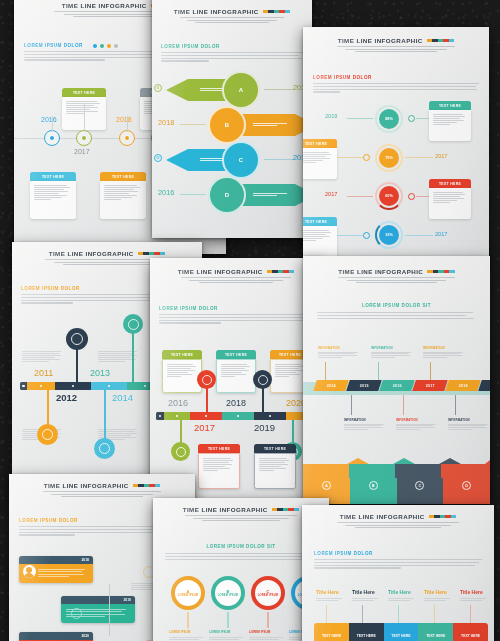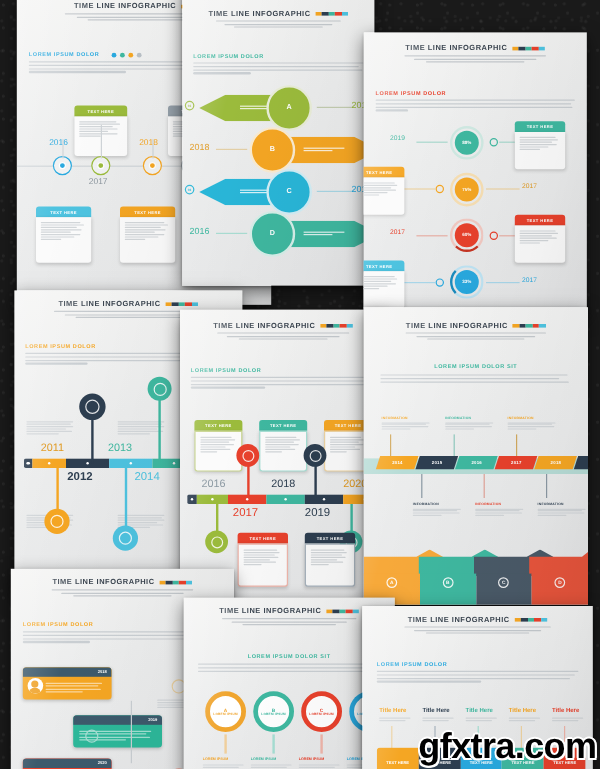--- a/index.html
+++ b/index.html
@@ -1041,14 +1041,13 @@
 
     <div class="ti-bar" style="left:12px;top:118px;width:174px;">
       <div style="flex:1;background:#f5a623">TEXT HERE</div>
       <div style="flex:1;background:#2d3e50">TEXT HERE</div>
       <div style="flex:1;background:#29a9df">TEXT HERE</div>
       <div style="flex:1;background:#3fb8a0">TEXT HERE</div>
       <div style="flex:1;background:#e8412c">TEXT HERE</div>
     </div>
   </div>
 
-  <div id="watermark">gfxtra.com</div>
 </div>
 
 </body></html>

